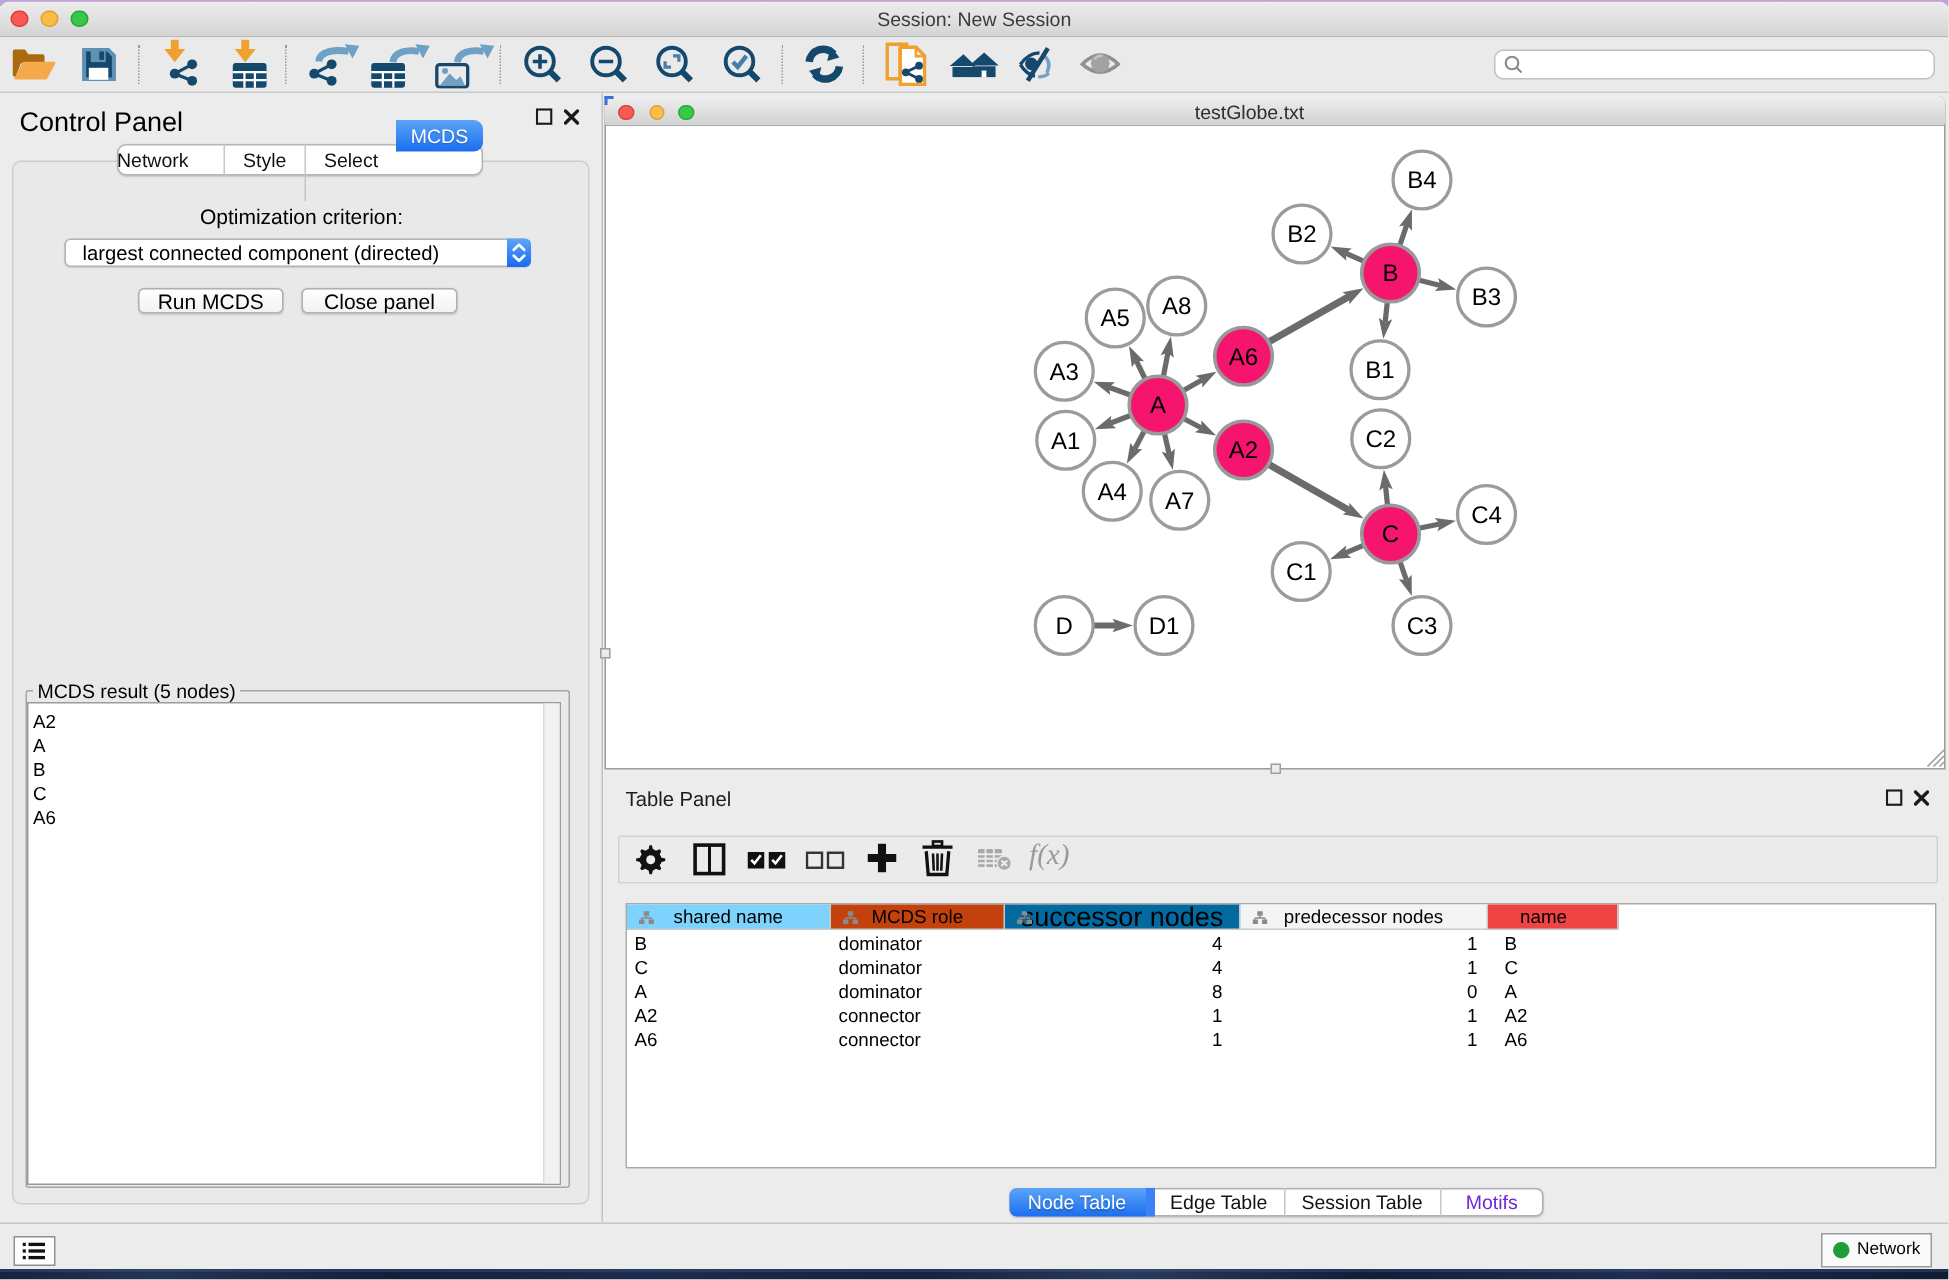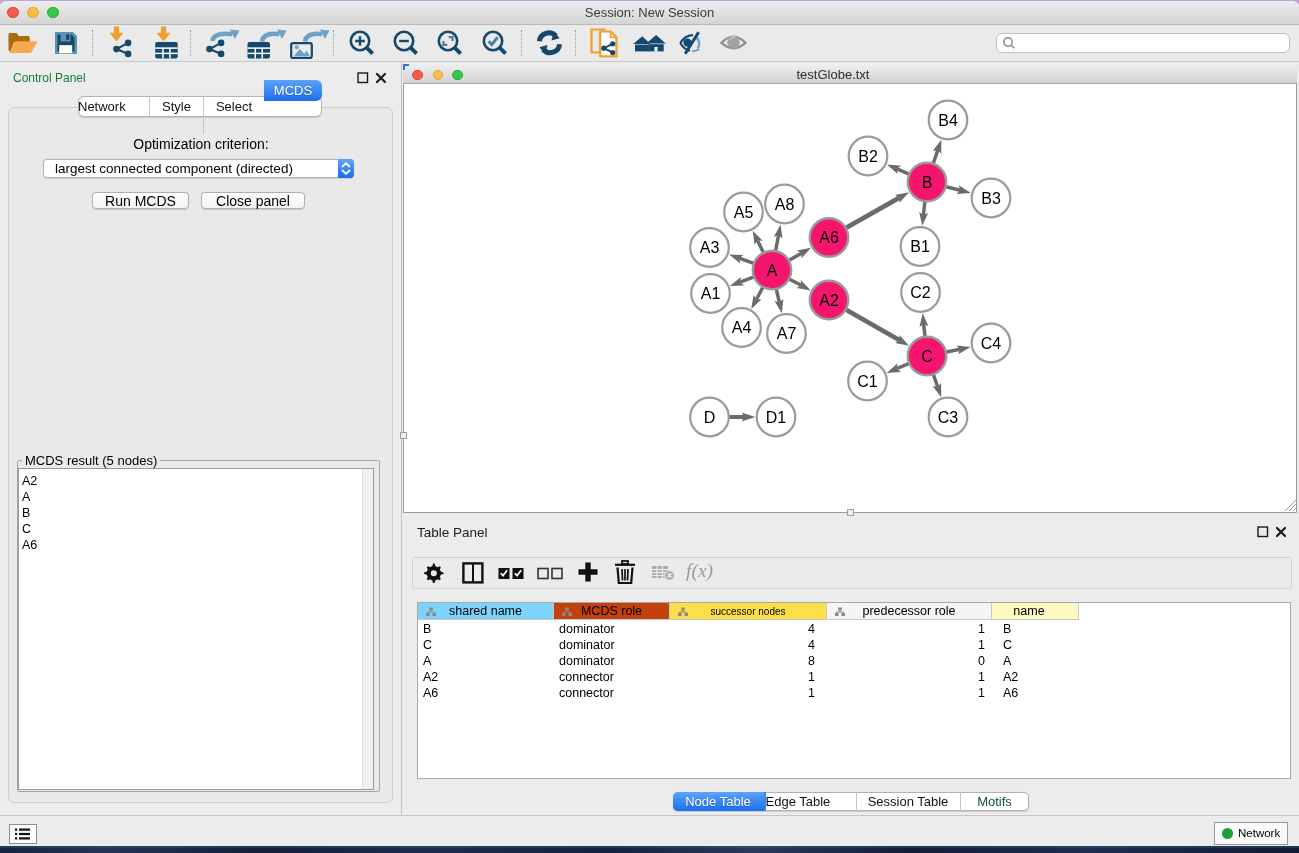--- a/index.html
+++ b/index.html
@@ -143,21 +143,21 @@
 <path d="M9.5 6.5 Q 11.5 3.8 15 4.2" fill="none" stroke="#c4c4c4" stroke-width="1.6"></path>
 </svg>
 
 <div class="abs" style="left:996px;top:33px;width:294px;height:20px;background:#fff;border:1px solid #c0c0c0;border-radius:6px"></div>
 <svg class="abs" style="left:1002px;top:36px" width="14" height="14" viewBox="0 0 14 14">
     <circle cx="6" cy="6" r="4.2" fill="none" stroke="#8a8a8a" stroke-width="1.4"></circle>
     <line x1="9.2" y1="9.2" x2="12.3" y2="12.3" stroke="#8a8a8a" stroke-width="1.4"></line>
   </svg>
 
 <div class="abs" style="left:0;top:62px;width:402px;height:753px;background:#ececec;border-right:1px solid #c2c2c2"></div>
-<div class="abs" style="left:13px;top:71px;font-size:12px;color:#15803d">Control Panel</div>
+<div class="abs" style="left:13px;top:71px;font-size:18px;color:#000000">Control Panel</div>
 <svg class="abs" style="left:357px;top:72px" width="12" height="12" viewBox="0 0 12 12">
     <rect x="1" y="1" width="9.5" height="9.5" fill="none" stroke="#1a1a1a" stroke-width="1.4"></rect>
   </svg>
 <svg class="abs" style="left:375px;top:72px" width="12" height="12" viewBox="0 0 12 12">
     <path d="M2 2 L10 10 M10 2 L2 10" stroke="#1a1a1a" stroke-width="2.2" stroke-linecap="round"></path>
   </svg>
 
 <div class="abs" style="left:8px;top:107px;width:385px;height:696px;background:#e9e9e9;border:1px solid #cdcdcd;border-radius:6px"></div>
 
 <div class="abs" style="left:78px;top:96px;width:244px;height:21px;background:#fff;border:1px solid #b5b5b5;border-radius:6px;box-shadow:0 0.5px 1px rgba(0,0,0,0.15)"></div>
@@ -333,23 +333,23 @@
       <line x1="11.5" y1="4" x2="11.5" y2="16"></line>
     </g>
     <circle cx="18.5" cy="13.5" r="4.8" fill="#a9a9a9" stroke="#ebebeb" stroke-width="1"></circle>
     <path d="M16.6 11.6 L20.4 15.4 M20.4 11.6 L16.6 15.4" stroke="#ebebeb" stroke-width="1.4"></path>
   </svg>
 <div class="abs" style="left:686px;top:560px;font-family:'Liberation Serif',serif;font-style:italic;font-size:19.5px;color:#9a9a9a">f(x)</div>
 
 <div class="abs" style="left:417px;top:602px;width:874px;height:177px;background:#fff;border:1px solid #a9a9a9"></div>
 <div class="abs" style="left:418px;top:603px;width:136px;height:17px;background:#7dd3fc;border-right:1px solid #c9c9c9;border-bottom:1px solid #c9c9c9;font-size:12.5px;line-height:17px;text-align:center;color:#000">shared name</div>
 <div class="abs" style="left:554px;top:603px;width:116px;height:17px;background:#c2410c;border-right:1px solid #c9c9c9;border-bottom:1px solid #c9c9c9;font-size:12.5px;line-height:17px;text-align:center;color:#000">MCDS role</div>
-<div class="abs" style="left:670px;top:603px;width:157px;height:17px;background:#fde047;border-right:1px solid #c9c9c9;border-bottom:1px solid #c9c9c9;font-size:10px;line-height:17px;text-align:center;color:#000">successor nodes</div>
-<div class="abs" style="left:827px;top:603px;width:165px;height:17px;background:#f4f4f4;border-right:1px solid #c9c9c9;border-bottom:1px solid #c9c9c9;font-size:12.5px;line-height:17px;text-align:center;color:#000">predecessor role</div>
-<div class="abs" style="left:992px;top:603px;width:87px;height:17px;background:#fef9c3;border-right:1px solid #c9c9c9;border-bottom:1px solid #c9c9c9;font-size:12.5px;line-height:17px;text-align:center;color:#000;padding-right:12px">name</div>
+<div class="abs" style="left:670px;top:603px;width:157px;height:17px;background:#0369a1;border-right:1px solid #c9c9c9;border-bottom:1px solid #c9c9c9;font-size:18px;line-height:17px;text-align:center;color:#000">successor nodes</div>
+<div class="abs" style="left:827px;top:603px;width:165px;height:17px;background:#f4f4f4;border-right:1px solid #c9c9c9;border-bottom:1px solid #c9c9c9;font-size:12.5px;line-height:17px;text-align:center;color:#000">predecessor nodes</div>
+<div class="abs" style="left:992px;top:603px;width:87px;height:17px;background:#ef4444;border-right:1px solid #c9c9c9;border-bottom:1px solid #c9c9c9;font-size:12.5px;line-height:17px;text-align:center;color:#000;padding-right:12px">name</div>
 <svg class="abs" style="left:426px;top:607px" width="10" height="10" viewBox="0 0 10 10">
     <g fill="#8a8a8a">
       <rect x="3.2" y="0.5" width="3.6" height="3"></rect>
       <rect x="0" y="6" width="3.6" height="3"></rect>
       <rect x="6.4" y="6" width="3.6" height="3"></rect>
       <path d="M4.8 3.5 L4.8 5 M1.7 5 L8.3 5 M1.7 5 L1.7 6 M8.3 5 L8.3 6" stroke="#8a8a8a" stroke-width="1" fill="none"></path>
     </g>
   </svg>
 <svg class="abs" style="left:562px;top:607px" width="10" height="10" viewBox="0 0 10 10">
     <g fill="#8a8a8a">
@@ -396,23 +396,23 @@
 <div class="abs" style="left:860px;top:669px;width:125px;text-align:right;font-size:12.5px;line-height:16px;color:#000">1</div>
 <div class="abs" style="left:1003px;top:669px;font-size:12.5px;line-height:16px;color:#000">A2</div>
 <div class="abs" style="left:423px;top:685px;font-size:12.5px;line-height:16px;color:#000">A6</div>
 <div class="abs" style="left:559px;top:685px;font-size:12.5px;line-height:16px;color:#000">connector</div>
 <div class="abs" style="left:700px;top:685px;width:115px;text-align:right;font-size:12.5px;line-height:16px;color:#000">1</div>
 <div class="abs" style="left:860px;top:685px;width:125px;text-align:right;font-size:12.5px;line-height:16px;color:#000">1</div>
 <div class="abs" style="left:1003px;top:685px;font-size:12.5px;line-height:16px;color:#000">A6</div>
 
 <div class="abs" style="left:672.5px;top:792px;width:356px;height:19px;background:#fff;border:1px solid #b2b2b2;border-radius:5px;box-shadow:0 0.5px 1px rgba(0,0,0,0.15)"></div>
 <div class="abs" style="left:672.5px;top:792px;width:91px;height:19px;background:linear-gradient(#5ba4f7,#1c6ef0);border-radius:5px 0 0 5px;color:#fff;text-shadow:0 1px 1px rgba(0,0,0,0.25);font-size:13px;line-height:19px;text-align:center">Node Table</div>
-<div class="abs" style="left:763.5px;top:792px;width:92px;height:19px;color:#111;border-left:2px solid #3b82f6;font-size:13px;line-height:19px;text-align:left">Edge Table</div>
+<div class="abs" style="left:763.5px;top:792px;width:92px;height:19px;color:#111;border-left:6px solid #3b82f6;font-size:13px;line-height:19px;text-align:center">Edge Table</div>
 <div class="abs" style="left:855.5px;top:792px;width:104px;height:19px;color:#111;border-left:1px solid #c6c6c6;font-size:13px;line-height:19px;text-align:center">Session Table</div>
-<div class="abs" style="left:959.5px;top:792px;width:69px;height:19px;color:#14532d;border-left:1px solid #c6c6c6;font-size:13px;line-height:19px;text-align:center">Motifs</div>
+<div class="abs" style="left:959.5px;top:792px;width:69px;height:19px;color:#6d28d9;border-left:1px solid #c6c6c6;font-size:13px;line-height:19px;text-align:center">Motifs</div>
 
 <div class="abs" style="left:0;top:815px;width:1299px;height:31px;background:#ececec;border-top:1px solid #c6c6c6"></div>
 <div class="abs" style="left:9px;top:824px;width:28px;height:20px;background:#fdfdfd;border:1px solid #8f8f8f"></div>
 <svg class="abs" style="left:15px;top:828px" width="16" height="12" viewBox="0 0 16 12">
     <g fill="#111">
       <rect x="0" y="0.5" width="2.2" height="2.2"></rect>
       <rect x="0" y="4.9" width="2.2" height="2.2"></rect>
       <rect x="0" y="9.3" width="2.2" height="2.2"></rect>
       <rect x="4" y="0.5" width="11" height="2.2"></rect>
       <rect x="4" y="4.9" width="11" height="2.2"></rect>

